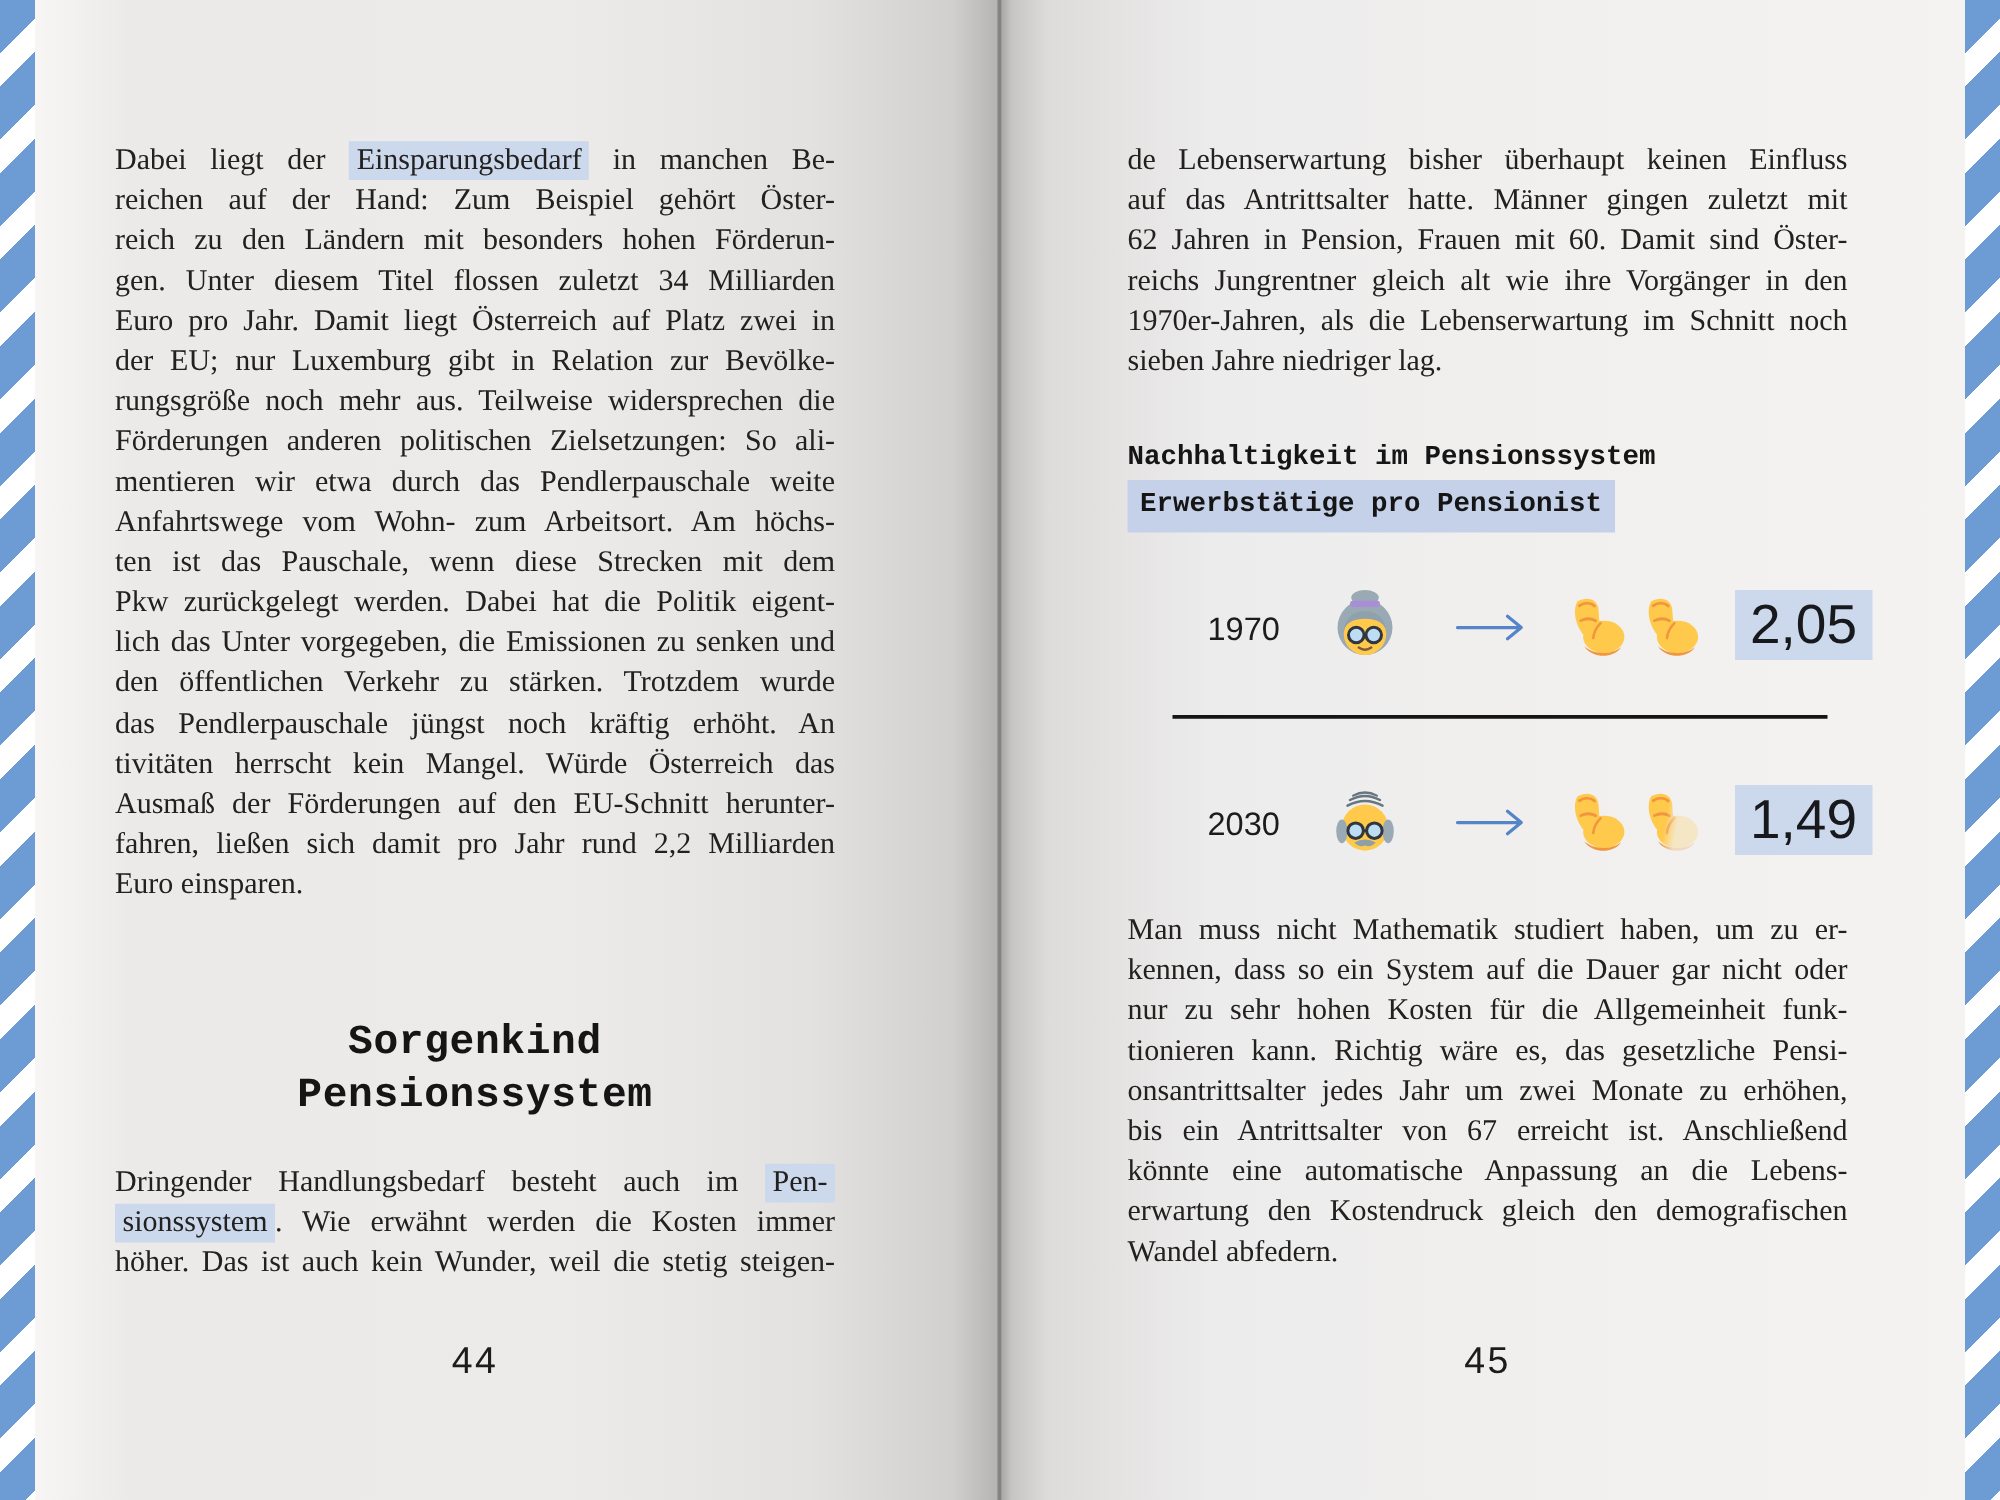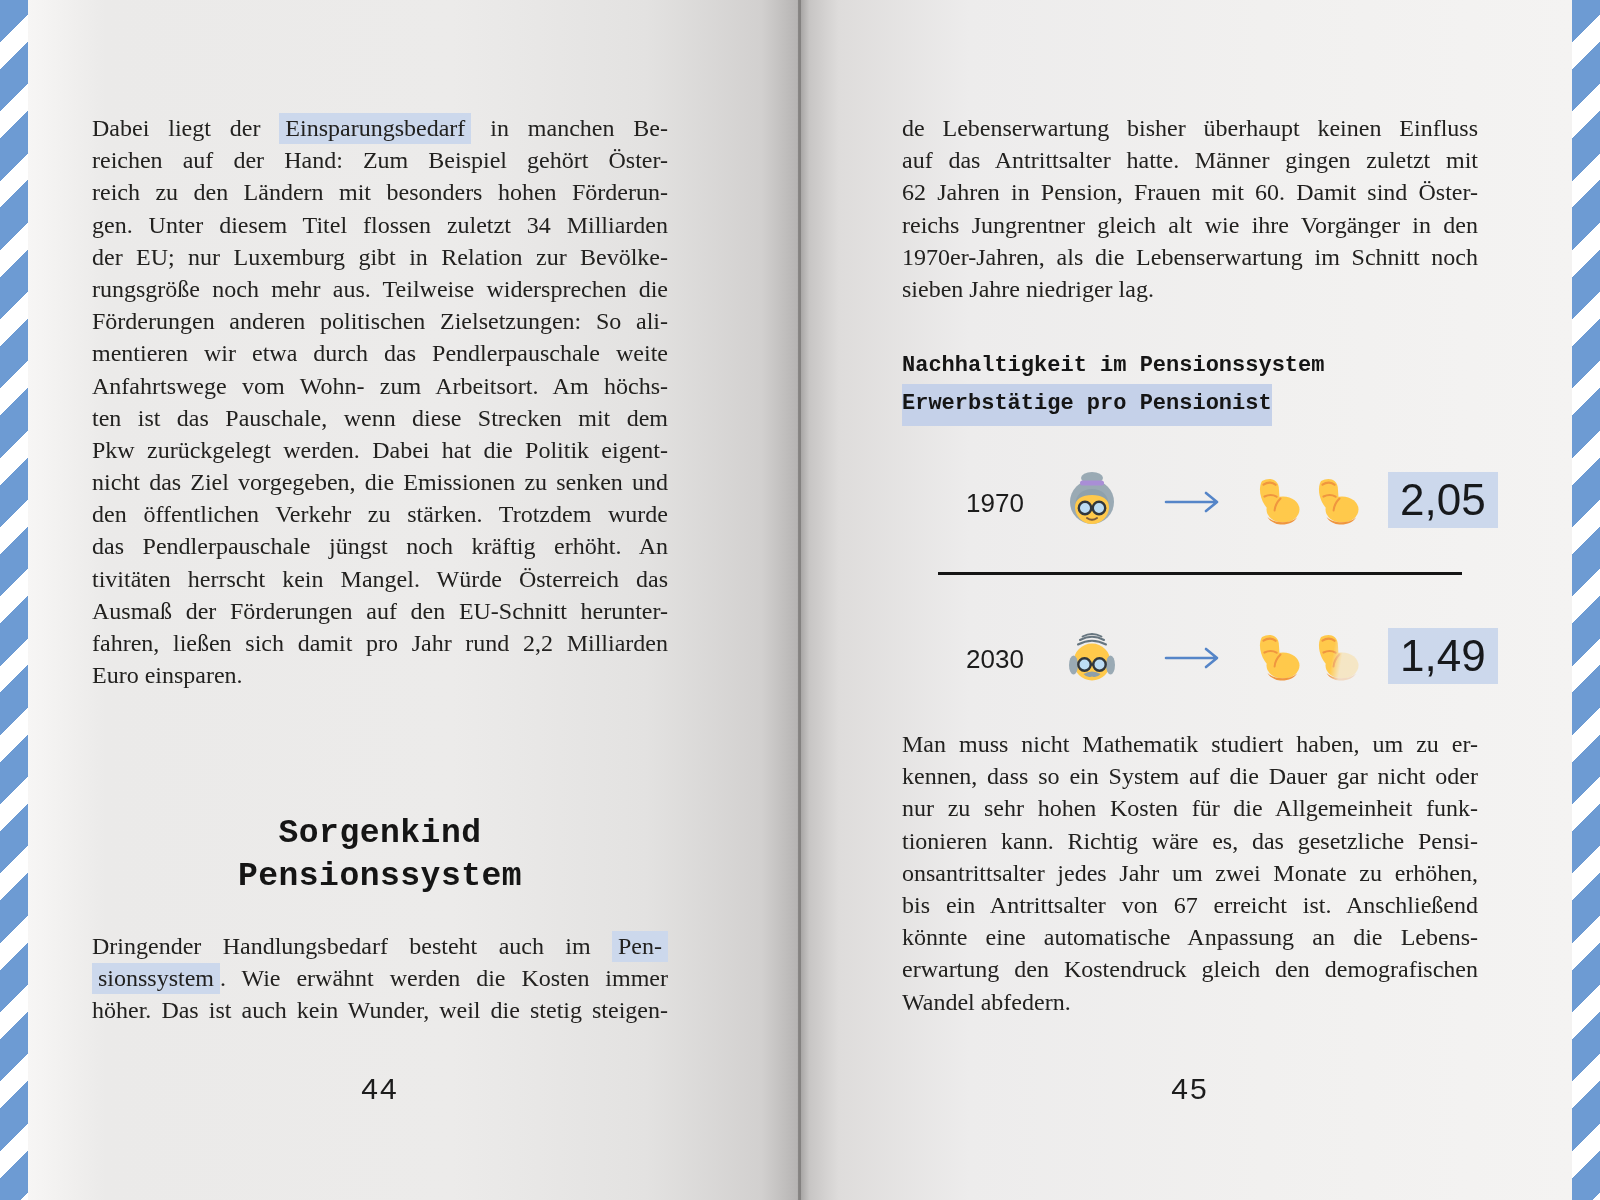--- a/index.html
+++ b/index.html
@@ -55,21 +55,21 @@
   .page-right .page-num{left:102px;}
   
   .infographic{position:absolute;top:238px;left:0;width:576px;height:380px;}
   .ig-title,.ig-subtitle{
     width:576px;
     font-family:"Liberation Mono","DejaVu Sans Mono",monospace;
     font-weight:bold;font-size:22px;color:#151515;
   }
   .ig-title{position:absolute;top:0;}
   .ig-subtitle{position:absolute;top:34px;}
-  .ig-subtitle .hl{display:inline-block;padding:4px 0 6px;background:#C5D1E9;}
+  .ig-subtitle .hl{display:inline-block;padding:4px 10px 6px;background:#C5D1E9;}
   .ig-rows{position:absolute;top:0;left:0;width:576px;height:380px;}
   .ig-row{position:absolute;left:0;width:576px;height:72px;}
   .ig-row.row-0{top:116px;}
   .ig-row.row-1{top:272px;}
   .ig-divider{position:absolute;top:222px;left:36px;width:524px;height:3px;background:#151515;}
   .ig-year{
     position:absolute;left:64px;top:21px;
     font-family:"Liberation Sans","DejaVu Sans",sans-serif;font-size:26px;color:#1c1c1c;
   }
   .ig-person{position:absolute;left:158px;top:3px;width:64px;height:64px;}
@@ -96,28 +96,29 @@
 
 <div class="spread">
 
   <div class="page page-left">
     <div class="text-col">
       <div class="para p-left-1">
           <div class="line"><span>Dabei liegt der </span><span class="hl">Einsparungsbedarf</span><span> in manchen Be-</span></div>
           <div class="line"><span>reichen auf der Hand: Zum Beispiel gehört Öster-</span></div>
           <div class="line"><span>reich zu den Ländern mit besonders hohen Förderun-</span></div>
           <div class="line"><span>gen. Unter diesem Titel flossen zuletzt 34 Milliarden</span></div>
+          <div class="line"><span>Euro pro Jahr. Damit liegt Österreich auf Platz zwei in</span></div>
           <div class="line"><span>der EU; nur Luxemburg gibt in Relation zur Bevölke-</span></div>
           <div class="line"><span>rungsgröße noch mehr aus. Teilweise widersprechen die</span></div>
           <div class="line"><span>Förderungen anderen politischen Zielsetzungen: So ali-</span></div>
           <div class="line"><span>mentieren wir etwa durch das Pendlerpauschale weite</span></div>
           <div class="line"><span>Anfahrtswege vom Wohn- zum Arbeitsort. Am höchs-</span></div>
           <div class="line"><span>ten ist das Pauschale, wenn diese Strecken mit dem</span></div>
           <div class="line"><span>Pkw zurückgelegt werden. Dabei hat die Politik eigent-</span></div>
-          <div class="line"><span>nicht das Ziel vorgegeben, die Emissionen zu senken und</span></div>
+          <div class="line"><span>lich das Unter vorgegeben, die Emissionen zu senken und</span></div>
           <div class="line"><span>den öffentlichen Verkehr zu stärken. Trotzdem wurde</span></div>
           <div class="line"><span>das Pendlerpauschale jüngst noch kräftig erhöht. An</span></div>
           <div class="line"><span>tivitäten herrscht kein Mangel. Würde Österreich das</span></div>
           <div class="line"><span>Ausmaß der Förderungen auf den EU-Schnitt herunter-</span></div>
           <div class="line"><span>fahren, ließen sich damit pro Jahr rund 2,2 Milliarden</span></div>
           <div class="line line-last"><span>Euro einsparen.</span></div>
         </div>
       <div class="heading">
         <div>Sorgenkind</div>
         <div>Pensionssystem</div>

